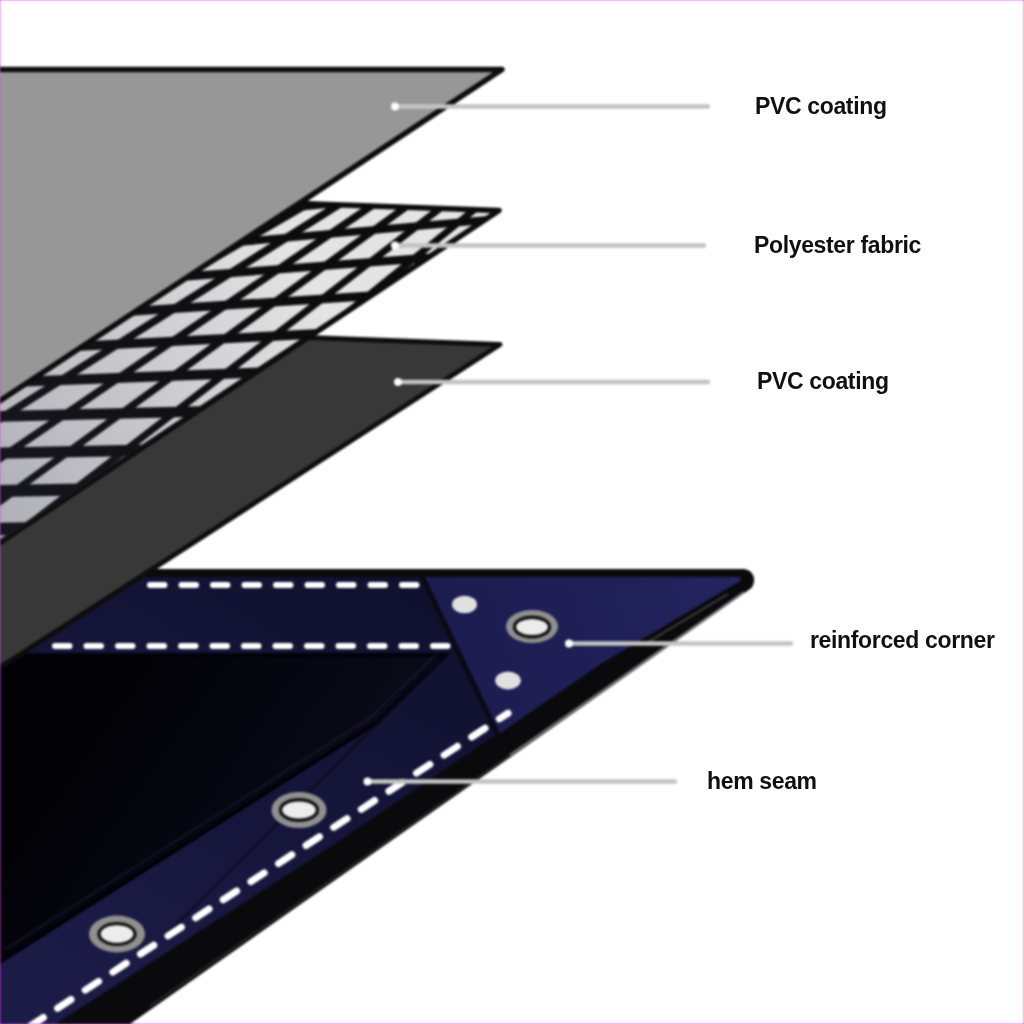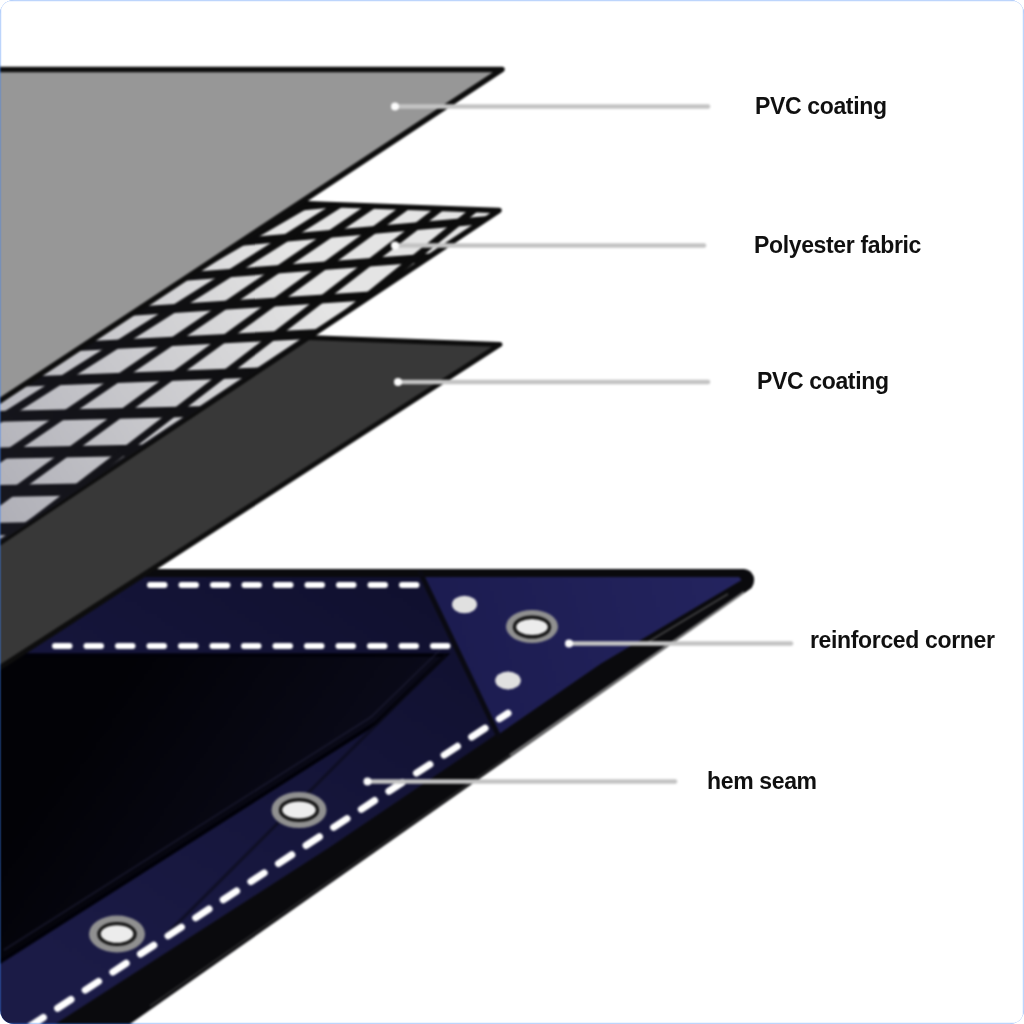--- a/index.html
+++ b/index.html
@@ -1,16 +1,16 @@
 <!DOCTYPE html>
 <html><head>
 <meta charset="utf-8">
 <style>
   html,body{margin:0;padding:0;background:#fff;}
-  #stage{position:relative;width:1024px;height:1024px;overflow:hidden;background:#3b82f6;border-radius:14px;}
+  #stage{position:relative;width:1024px;height:1024px;overflow:hidden;background:#d946ef;}
   svg{display:block}
   .blur{filter:blur(0.9px);}
   .blurt{filter:blur(0.45px);}
   text{font-family:"Liberation Sans",sans-serif;font-weight:bold;font-size:23px;fill:#101010;letter-spacing:-0.35px;}
 </style>
 </head>
 <body>
 <div id="stage">
 <svg class="blur" width="1024" height="1024" viewBox="0 0 1024 1024">
   <defs>

